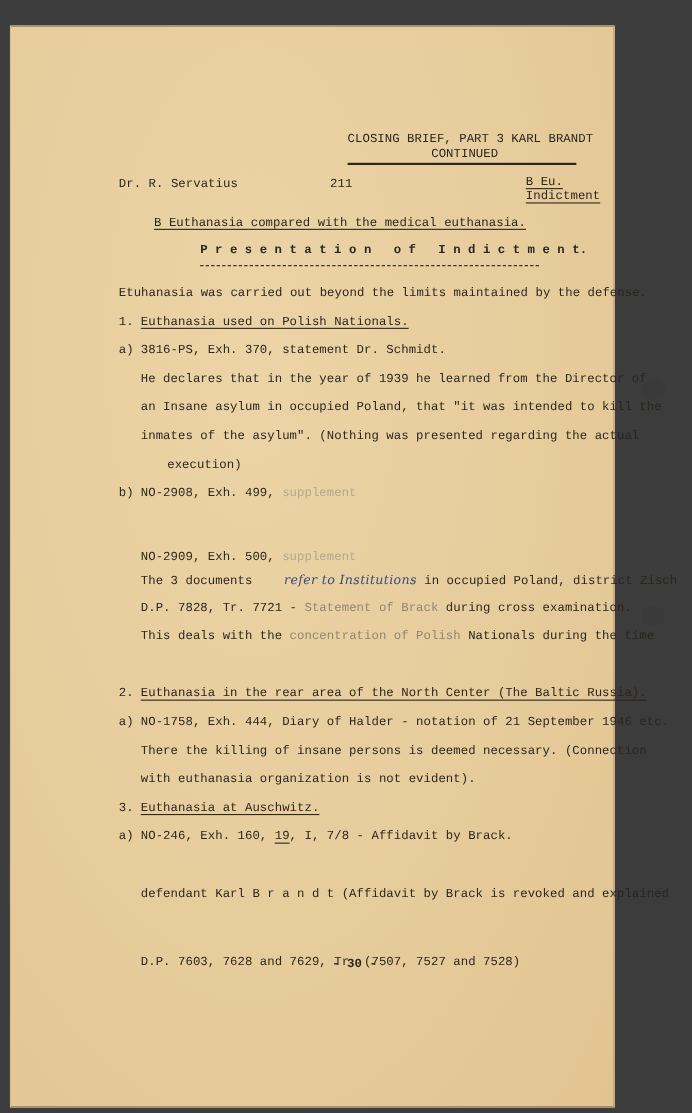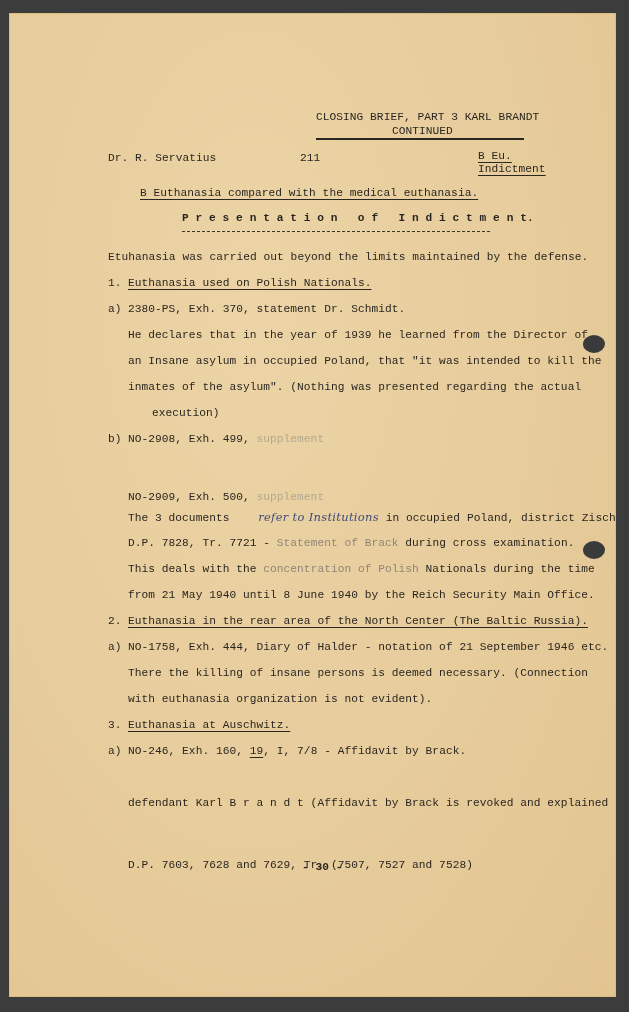--- a/index.html
+++ b/index.html
@@ -3,21 +3,21 @@
 <meta charset="utf-8">
 <style>
   html, body { margin: 0; padding: 0; }
   body {
     width: 629px; height: 1012px; overflow: hidden;
     background: #3c3c3c;
     position: relative;
     font-family: "Liberation Mono", "DejaVu Sans Mono", monospace;
   }
   .page {
-    position: absolute; left: 10px; top: 14px; width: 605px; height: 982px;
+    position: absolute; left: 10px; top: 24px; width: 548px; height: 982px;
     background: radial-gradient(ellipse at 40% 30%, #ecd4a6 0%, #e7cc9c 55%, #e1c490 100%);
     box-shadow: 0 0 0 1px #d9bb84;
   }
   .t {
     position: absolute; white-space: pre; color: #2a2620;
     font-size: 11.2px; letter-spacing: 0.05px; line-height: 14px;
   }
   .faint { color: #8f8677; }
   .vfaint { color: #b3a890; }
   .u { text-decoration: underline; text-underline-offset: 3px; text-decoration-thickness: 1px; }
@@ -49,34 +49,33 @@
   <div class="t u" style="left:130px;top:172px;">B Euthanasia compared with the medical euthanasia.</div>
   <div class="t" style="left:172px;top:197px;font-weight:bold;">P r e s e n t a t i o n   o f   I n d i c t m e n t.</div>
   <div class="dashes" style="left:172px;top:217px;width:308px;"></div>
 
   <div class="t" style="left:98px;top:236px;">Etuhanasia was carried out beyond the limits maintained by the defense.</div>
 
   <div class="t" style="left:98px;top:262px;">1.</div>
   <div class="t u" style="left:118px;top:262px;">Euthanasia used on Polish Nationals.</div>
 
   <div class="t" style="left:98px;top:288px;">a)</div>
-  <div class="t" style="left:118px;top:288px;">2380-PS, Exh. 370, statement Dr. Schmidt.</div>
+  <div class="t" style="left:118px;top:288px;">3816-PS, Exh. 370, statement Dr. Schmidt.</div>
   <div class="t" style="left:118px;top:314px;">He declares that in the year of 1939 he learned from the Director of</div>
   <div class="t" style="left:118px;top:340px;">an Insane asylum in occupied Poland, that "it was intended to kill the</div>
   <div class="t" style="left:118px;top:366px;">inmates of the asylum". (Nothing was presented regarding the actual</div>
   <div class="t" style="left:118px;top:392px;margin-left:24px;">execution)</div>
 
   <div class="t" style="left:98px;top:418px;">b)</div>
   <div class="t" style="left:118px;top:418px;"><span>NO-2908, Exh. 499,</span><span class="vfaint"> supplement</span></div>
   <div class="t" style="left:118px;top:444px;margin-top:32px;"><span>NO-2909, Exh. 500,</span><span class="vfaint"> supplement</span></div>
 
   <div class="t" style="left:118px;top:496px;"><span>The 3 documents </span><span class="hand">refer to Institutions</span><span> in occupied Poland, district Zisch</span></div>
   <div class="t" style="left:118px;top:522px;"><span>D.P. 7828, Tr. 7721 - </span><span class="faint">Statement of Brack</span><span> during cross examination.</span></div>
   <div class="t" style="left:118px;top:548px;"><span>This deals with the </span><span class="faint">concentration of Polish</span><span> Nationals during the time</span></div>
-  <div class="t" style="left:118px;top:574px;">from 21 May 1940 until 8 June 1940 by the Reich Security Main Office.</div>
 
   <div class="t" style="left:98px;top:600px;">2.</div>
   <div class="t u" style="left:118px;top:600px;">Euthanasia in the rear area of the North Center (The Baltic Russia).</div>
   <div class="t" style="left:98px;top:626px;">a)</div>
   <div class="t" style="left:118px;top:626px;">NO-1758, Exh. 444, Diary of Halder - notation of 21 September 1946 etc.</div>
   <div class="t" style="left:118px;top:652px;">There the killing of insane persons is deemed necessary. (Connection</div>
   <div class="t" style="left:118px;top:678px;text-align:center;">with euthanasia organization is not evident).</div>
 
   <div class="t" style="left:98px;top:704px;">3.</div>
   <div class="t u" style="left:118px;top:704px;">Euthanasia at Auschwitz.</div>

